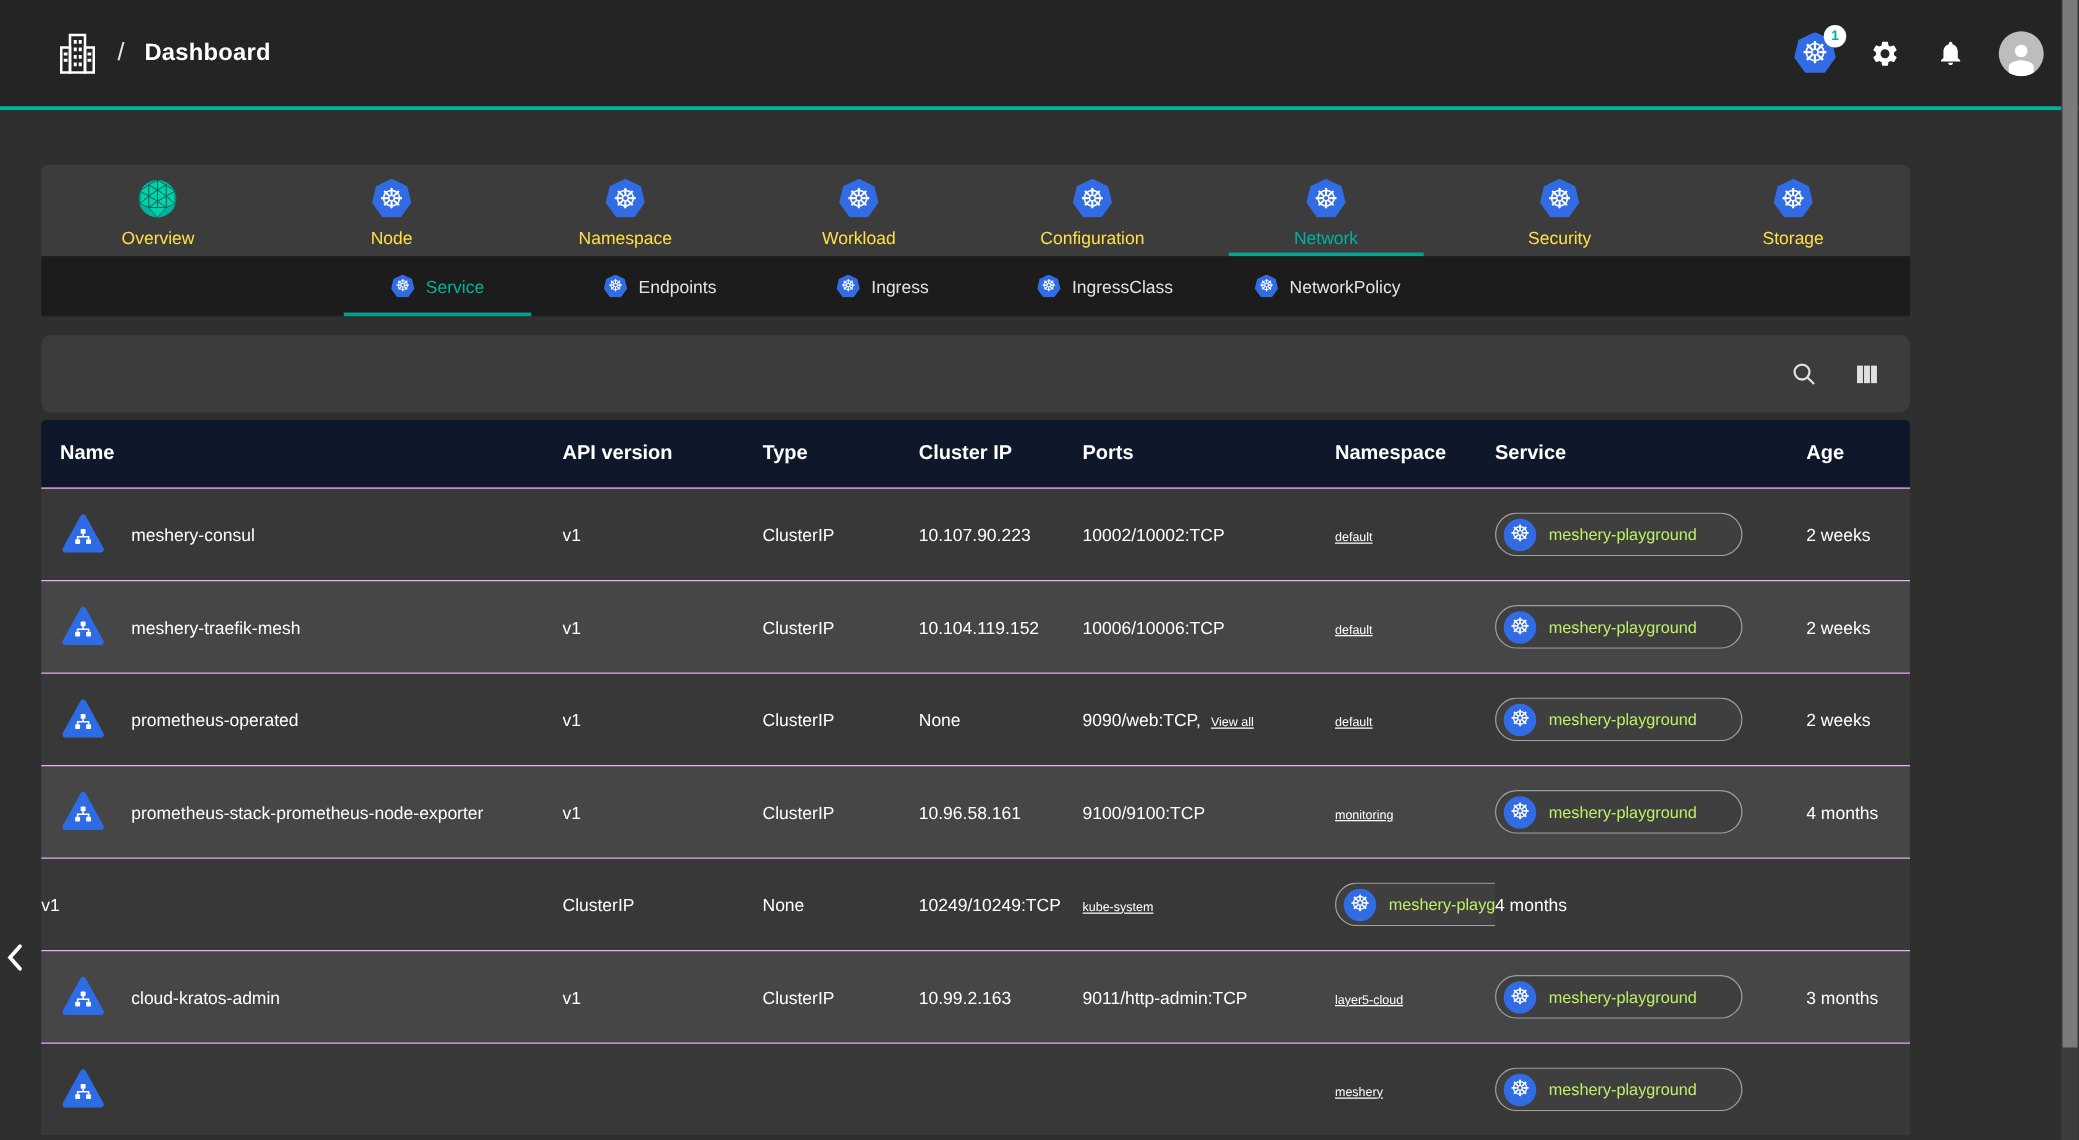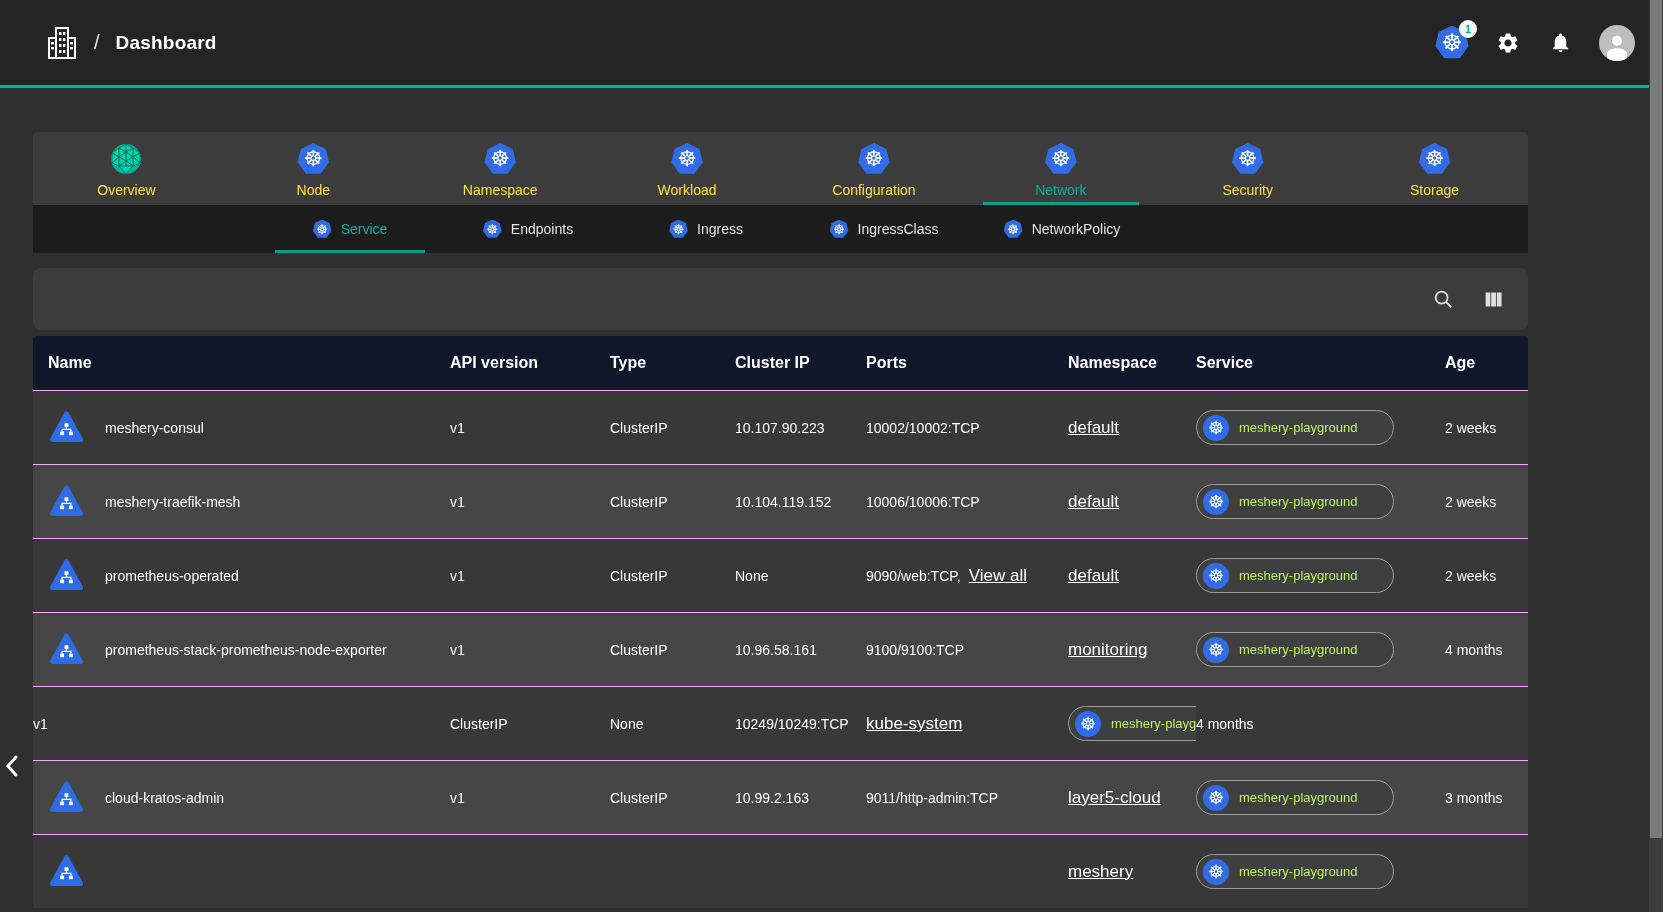--- a/index.html
+++ b/index.html
@@ -84,22 +84,22 @@
   .thead {
     background:#0f172a; height:54px; border-radius:4px 4px 0 0;
     font-weight:bold; font-size:16px;
   }
   .thead .cell { padding-right:8px; }
   .trow { height:74px; border-top:1px solid #f0abfc; font-size:14px; background:#383838; }
   .trow.alt { background:#464646; }
   .cell { padding-right:8px; white-space:nowrap; overflow:hidden; }
   .cell.first { padding-left:15px; display:flex; align-items:center; gap:20px; }
   .svc-icon { flex:none; width:37px; height:35px; }
-  a.nslink, a.viewall { color:#FFFFFF; text-decoration:underline; cursor:pointer; font-size:17px; }
-  .ports-cell { display:flex; gap:8px; align-items:center; }
+  a.nslink, a.viewall { color:#FFFFFF; text-decoration:underline; cursor:pointer; font-size:10px; }
+  .ports-cell { display:flex; gap:8px; align-items:flex-end; }
   .chip {
     width:198px; height:35px; border:1px solid #9E9E9E; border-radius:18px;
     background:#3F3F3F; display:flex; align-items:center; gap:10px; padding:0 6px; cursor:pointer;
   }
   .chip .chip-label { font-size:13px; color:#bef264; white-space:nowrap; }
   
   .drawer-toggle {
     position:absolute; left:1px; top:751px; width:22px; height:30px;
     display:flex; align-items:center; justify-content:center; cursor:pointer;
   }

